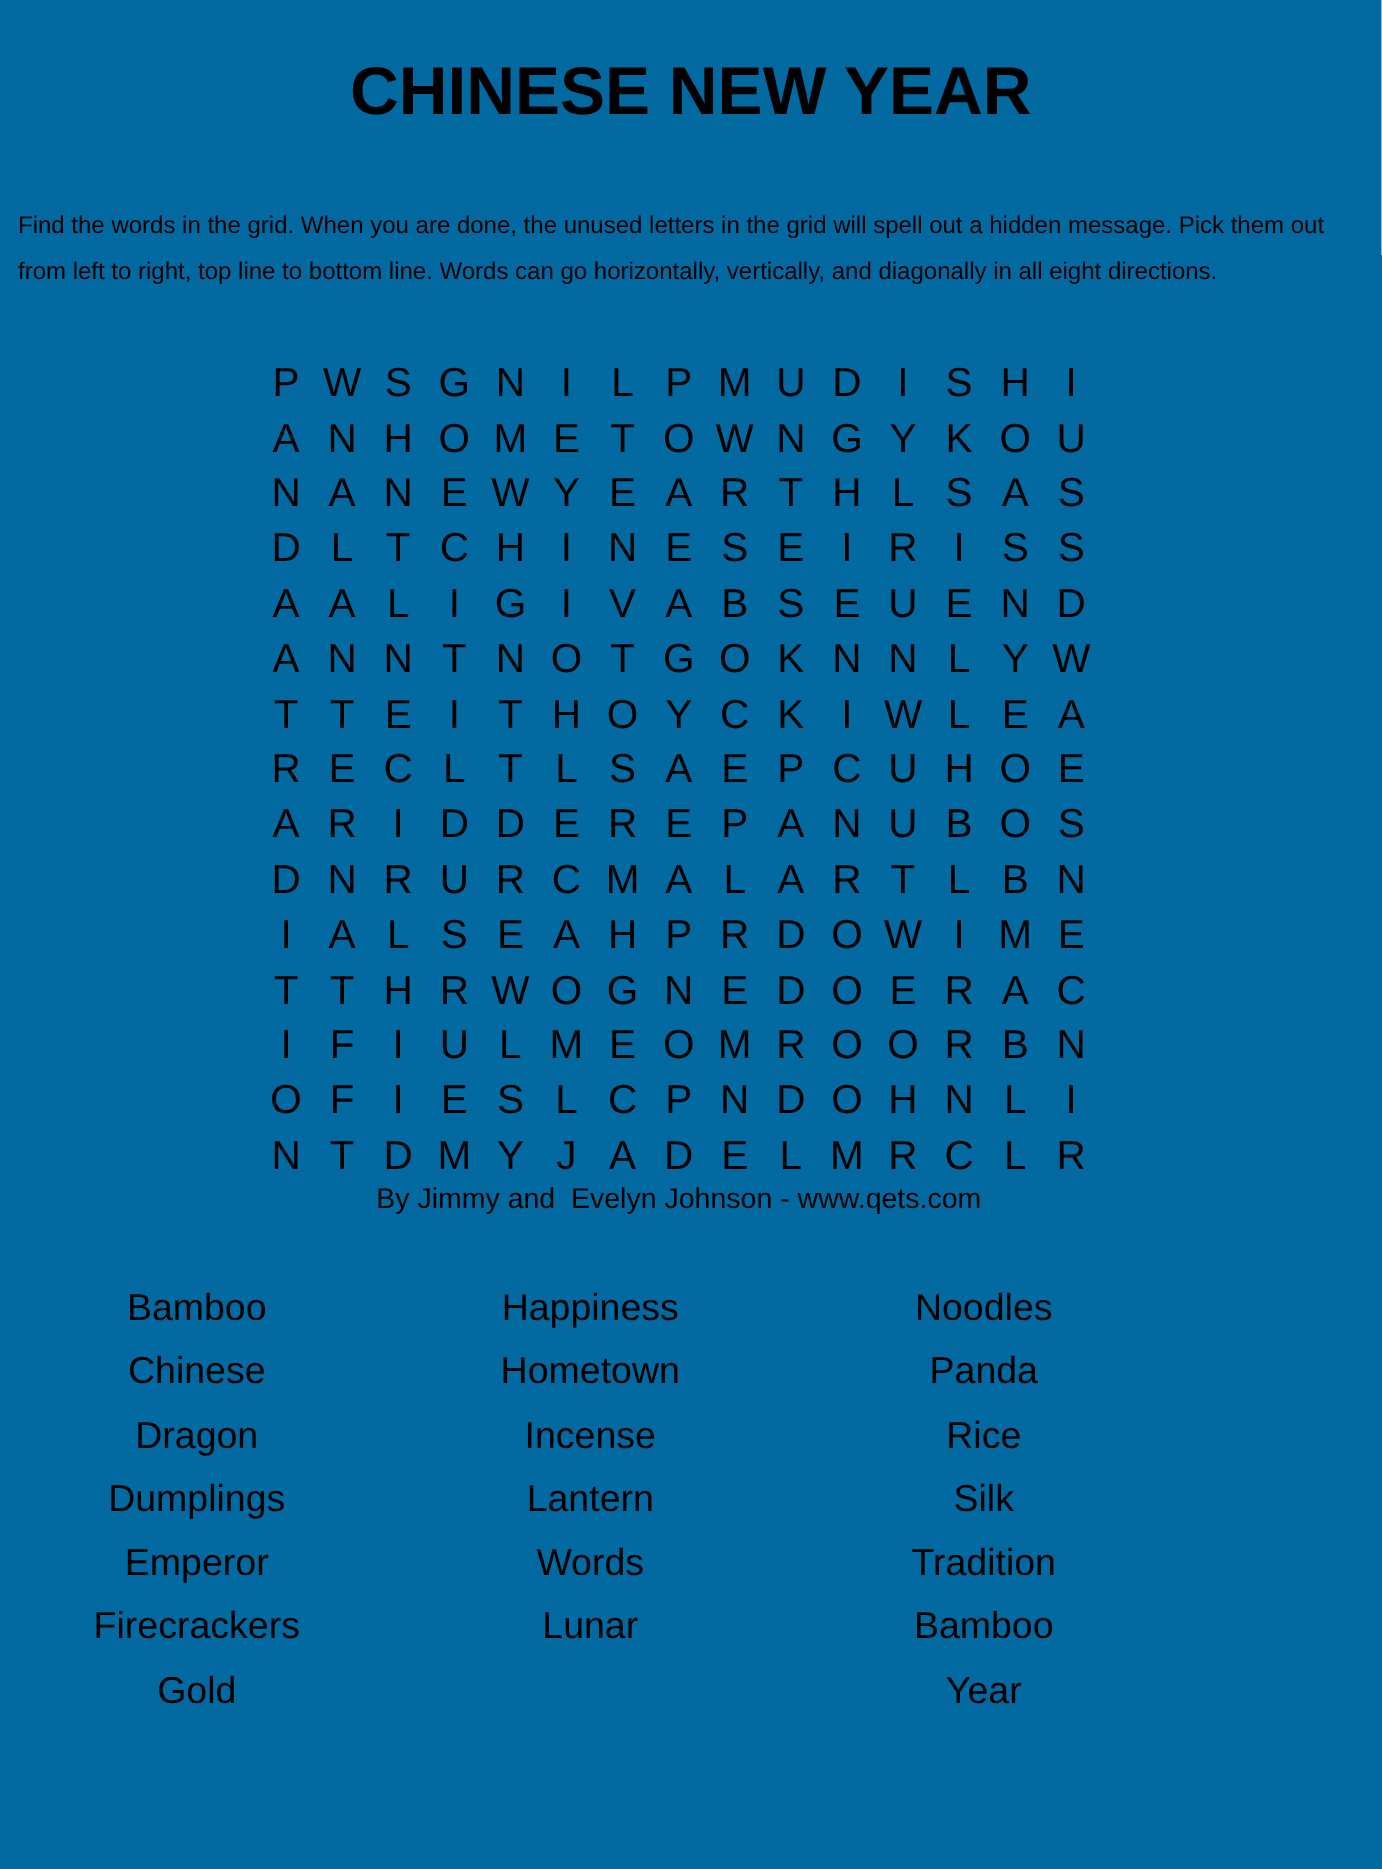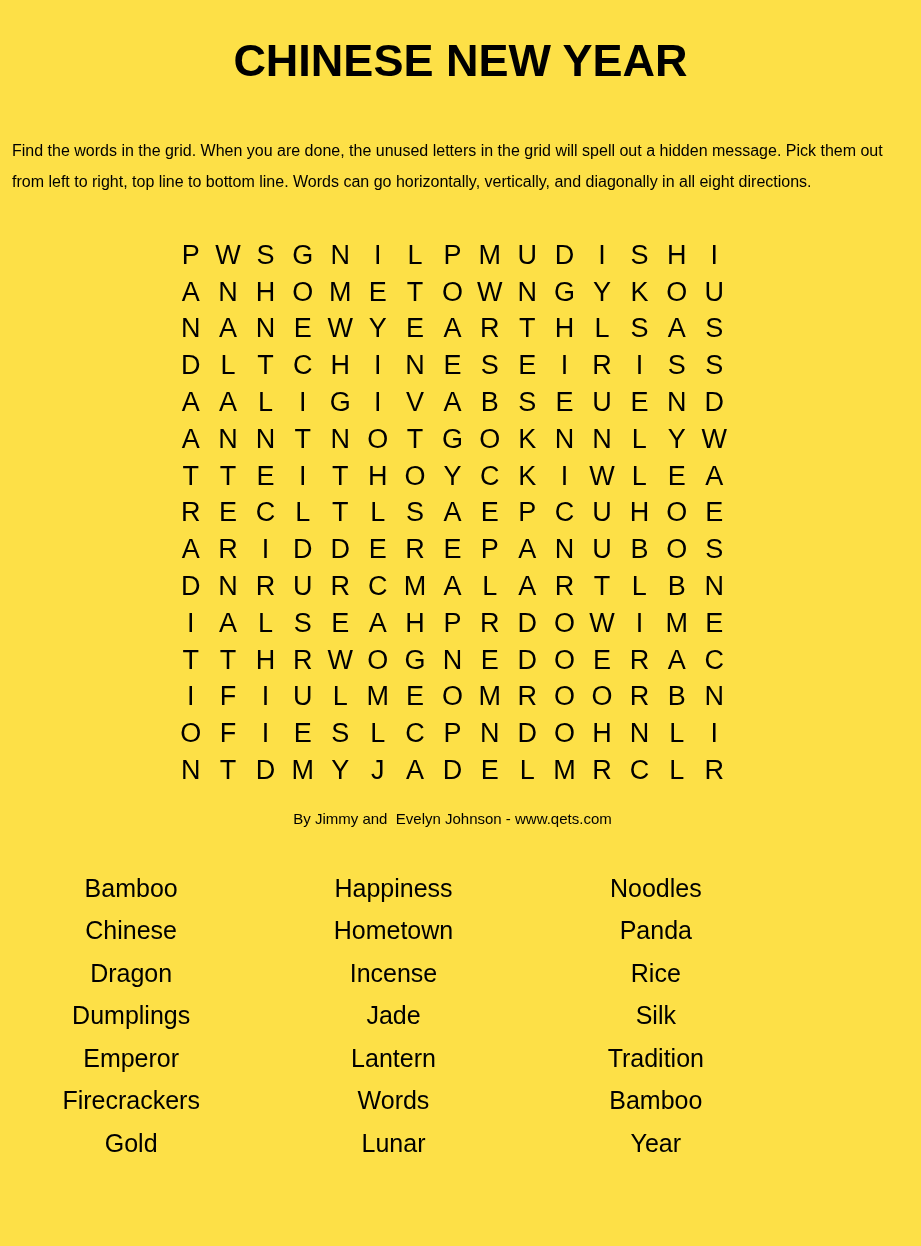--- a/index.html
+++ b/index.html
@@ -1,20 +1,20 @@
 <!DOCTYPE html>
 <html><head>
 <meta charset="utf-8">
 <style>
   html, body { margin: 0; padding: 0; background: #ffffff; }
   .page {
     position: relative;
     width: 921px;
     height: 1246px;
-    background: #fde047;
+    background: #0369a1;
     color: #000000;
     font-family: "Liberation Sans", sans-serif;
     overflow: hidden;
   }
   .title {
     margin: 0;
     padding-top: 38px;
     text-align: center;
     font-size: 45px;
     font-weight: bold;
@@ -36,24 +36,24 @@
     width: 561px;
     font-size: 27px;
   }
   .cell {
     display: flex;
     align-items: center;
     justify-content: center;
   }
   .attribution {
     margin-left: 172px;
-    margin-top: 21px;
+    margin-top: 0;
     width: 561px;
     text-align: center;
-    font-size: 15px;
+    font-size: 19px;
     white-space: pre;
   }
   .word-list {
     display: flex;
     flex-direction: row;
     margin-top: 40px;
     width: 787px;
   }
   .wcol {
     flex: 1 1 0;
@@ -305,21 +305,20 @@
         <div class="word">Dragon</div>
         <div class="word">Dumplings</div>
         <div class="word">Emperor</div>
         <div class="word">Firecrackers</div>
         <div class="word">Gold</div>
       </div>
       <div class="wcol">
         <div class="word">Happiness</div>
         <div class="word">Hometown</div>
         <div class="word">Incense</div>
-        <div class="word">Jade</div>
         <div class="word">Lantern</div>
         <div class="word">Words</div>
         <div class="word">Lunar</div>
       </div>
       <div class="wcol">
         <div class="word">Noodles</div>
         <div class="word">Panda</div>
         <div class="word">Rice</div>
         <div class="word">Silk</div>
         <div class="word">Tradition</div>

